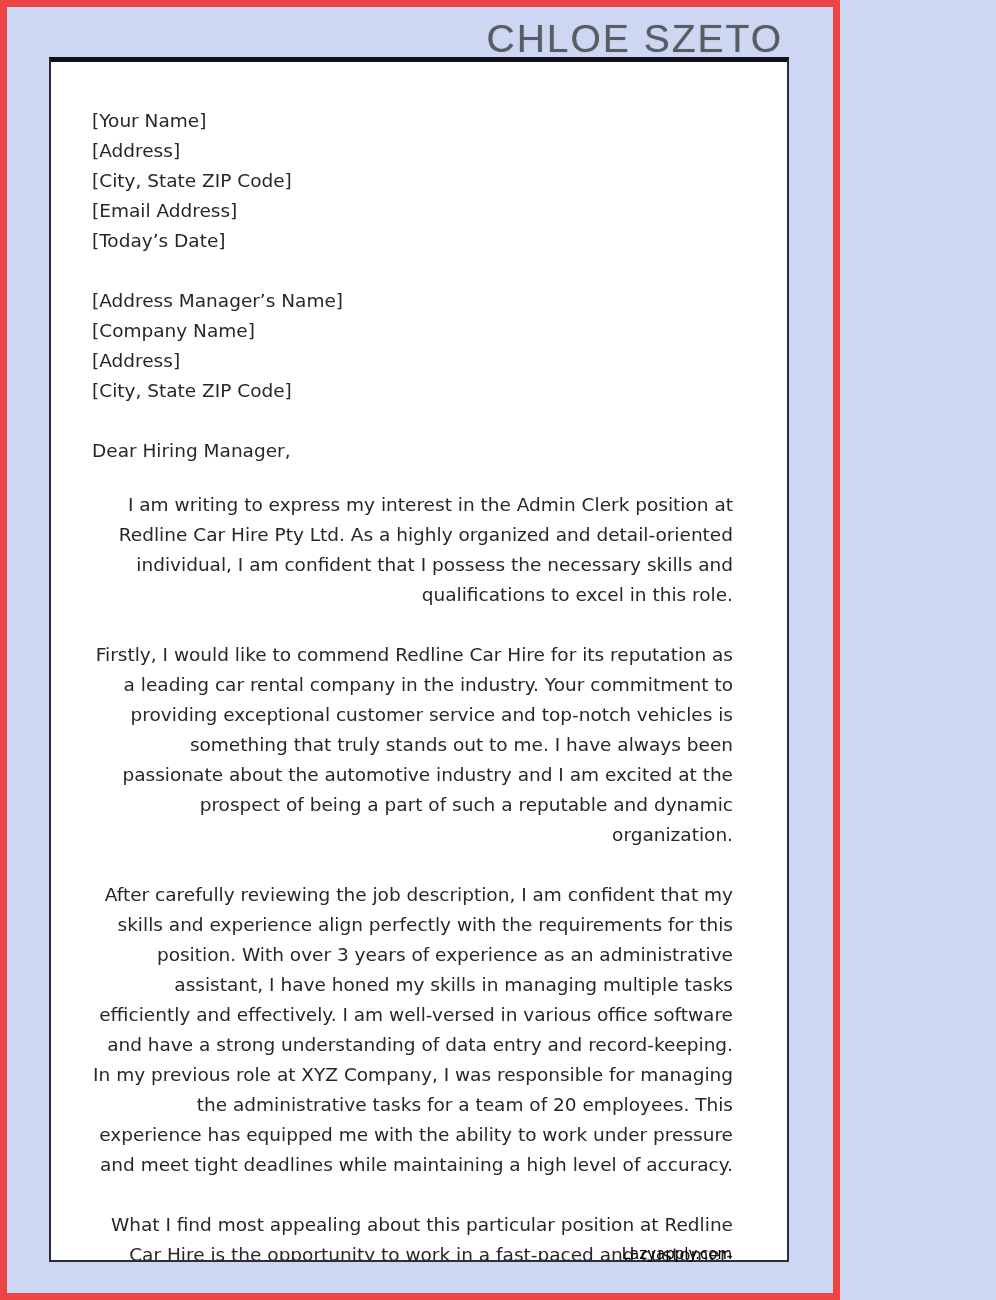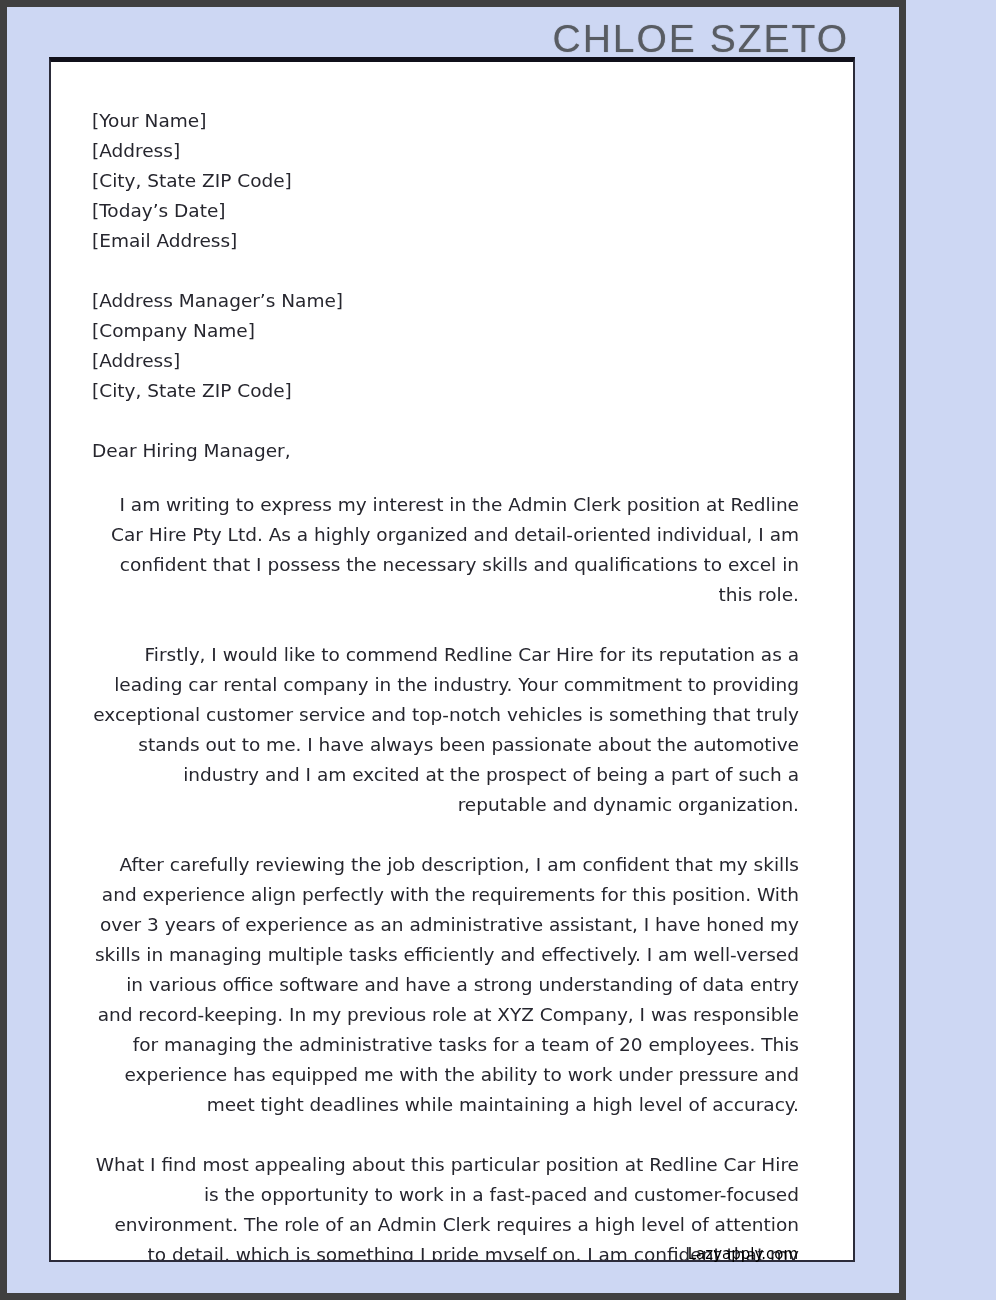--- a/index.html
+++ b/index.html
@@ -5,24 +5,24 @@
   * { box-sizing: border-box; }
   html, body { margin: 0; padding: 0; }
   body {
     width: 996px;
     height: 1300px;
     font-family: "DejaVu Sans", "Liberation Sans", sans-serif;
     background: #cdd7f3;
   }
   .screen {
     position: relative;
-    width: 906px;
+    width: 840px;
     height: 1300px;
     background: #cdd7f3;
-    border: 7px solid #404040;
+    border: 7px solid #ef4444;
     overflow: hidden;
   }
   .site-header {
     position: absolute;
     top: 8px;
     right: 50px;
     height: 48px;
     line-height: 48px;
     font-size: 39px;
     letter-spacing: 2px;
@@ -68,22 +68,22 @@
 
   <div class="site-header">CHLOE SZETO</div>
 
   <div class="page">
     <div class="page-inner">
 
       <div class="addr-block">
         <span class="addr-line">[Your Name]</span>
         <span class="addr-line">[Address]</span>
         <span class="addr-line">[City, State ZIP Code]</span>
+        <span class="addr-line">[Email Address]</span>
         <span class="addr-line">[Today’s Date]</span>
-        <span class="addr-line">[Email Address]</span>
       </div>
 
       <div class="addr-block">
         <span class="addr-line">[Address Manager’s Name]</span>
         <span class="addr-line">[Company Name]</span>
         <span class="addr-line">[Address]</span>
         <span class="addr-line">[City, State ZIP Code]</span>
       </div>
 
       <p class="salutation">Dear Hiring Manager,</p>

